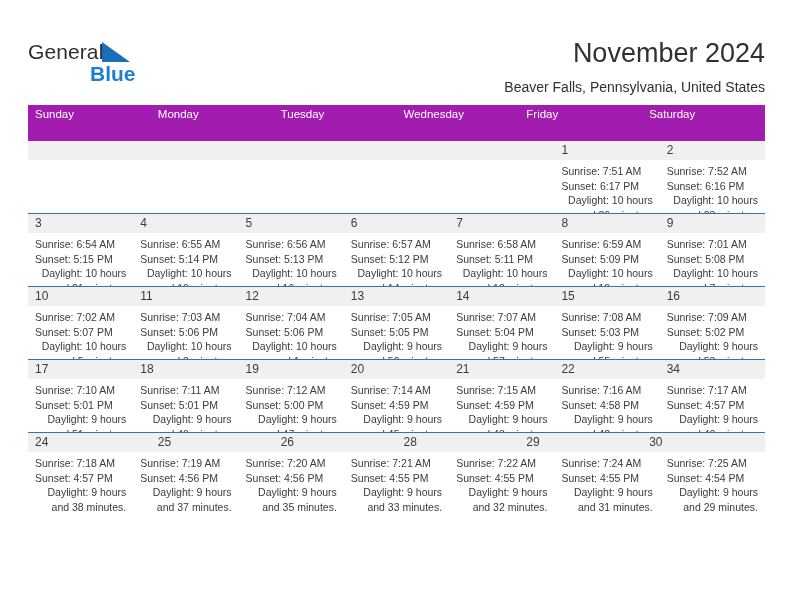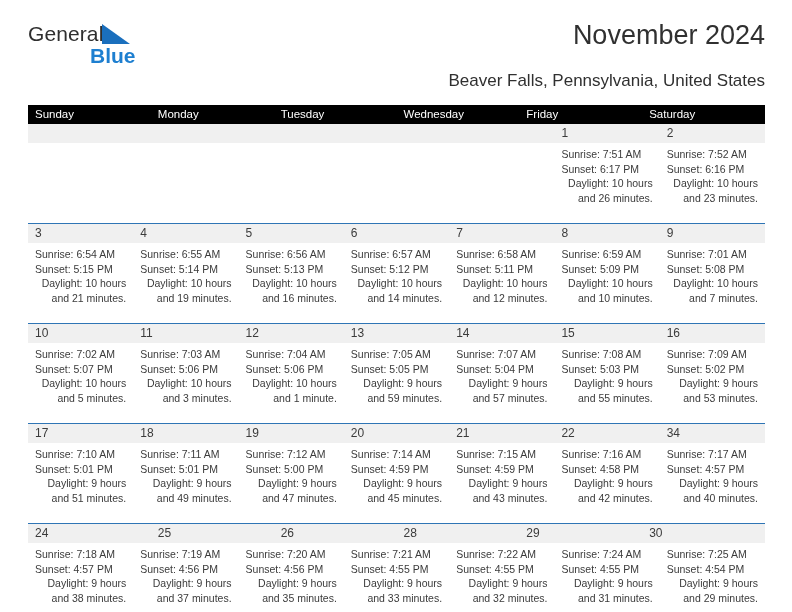--- a/index.html
+++ b/index.html
@@ -19,21 +19,21 @@
     position: relative;
     width: 792px;
     height: 612px;
     box-sizing: border-box;
   }
 
   
   .header {
     position: absolute;
     left: 28px;
-    top: 18px;
+    top: 36px;
     width: 737px;
     height: 72px;
   }
 
   .brand {
     position: absolute;
     left: 0;
     top: 4px;
     width: 230px;
     height: 60px;
@@ -75,40 +75,40 @@
     text-align: right;
   }
   .cal-title {
     font-size: 27px;
     font-weight: 400;
     color: #303030;
     line-height: 34px;
     white-space: nowrap;
   }
   .cal-subtitle {
-    margin-top: 20px;
-    font-size: 17px;
+    margin-top: 8px;
+    font-size: 14px;
     font-weight: 400;
     color: #303030;
     line-height: 18px;
     white-space: nowrap;
   }
 
   
   .calendar {
     position: absolute;
     left: 28px;
     top: 105px;
     width: 737px;
   }
 
   .dow-row {
     display: flex;
-    background: #000000;
-    height: 19px;
+    background: #a21caf;
+    height: 36px;
   }
   .dow-cell {
     flex: 1 1 0;
     color: #ffffff;
     font-size: 11.5px;
     line-height: 19px;
     padding-left: 7px;
     box-sizing: border-box;
     white-space: nowrap;
     overflow: hidden;
@@ -133,21 +133,21 @@
     line-height: 19px;
     color: #3b3b3b;
     padding-left: 7px;
     box-sizing: border-box;
     white-space: nowrap;
   }
 
   .week-details {
     display: flex;
     background: #ffffff;
-    height: 80px;
+    height: 53px;
   }
   .detail-cell {
     flex: 1 1 0;
     padding: 4px 7px 0 7px;
     box-sizing: border-box;
     font-size: 10.5px;
     line-height: 14.7px;
     color: #3b3b3b;
   }
   .detail-cell div {

